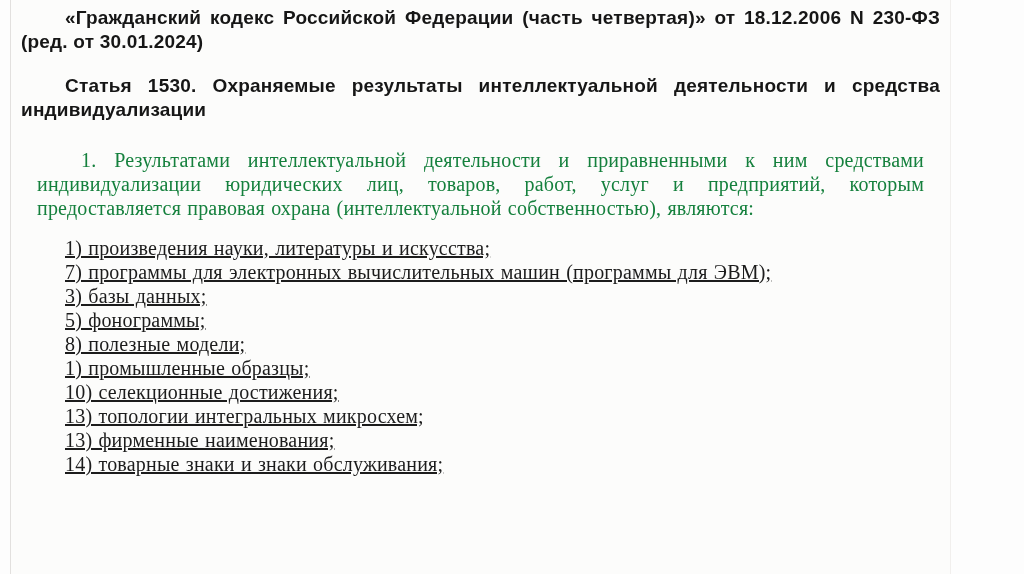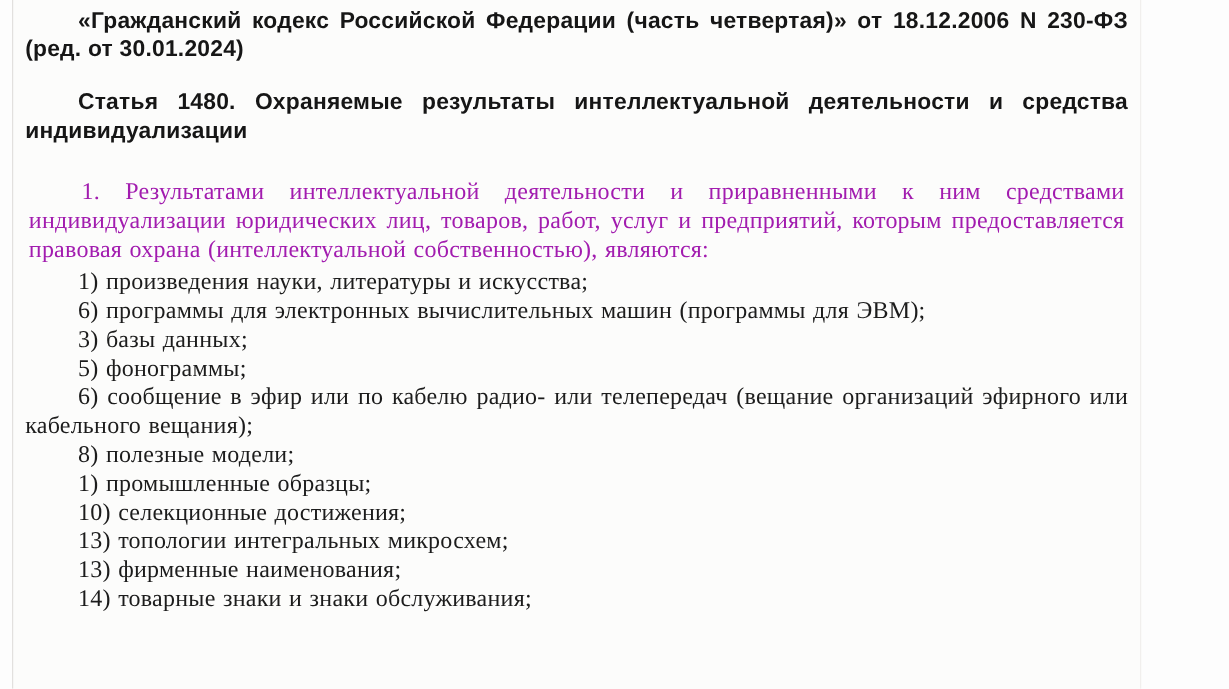--- a/index.html
+++ b/index.html
@@ -48,54 +48,54 @@
     text-align: justify;
     text-indent: 44px;
     margin: 0 0 26px 0;
   }
   .body-text {
     font-family: "Liberation Serif", serif;
     font-size: 20px;
     line-height: 24px;
     letter-spacing: 0.2px;
     word-spacing: 1px;
-    color: #a21caf;
+    color: #15803d;
     text-align: justify;
     text-indent: 44px;
-    margin: 3px;
+    margin: 16px;
   }
   .list-block p {
     font-family: "Liberation Serif", serif;
     font-size: 20px;
     line-height: 24px;
     letter-spacing: 0.2px;
     word-spacing: 1px;
     color: #1c1c1c;
     text-align: justify;
     text-indent: 44px;
     margin: 0;
+    text-decoration: underline;
   }
 </style>
 </head>
 <body>
 
 <div class="page">
 
   <p class="doc-heading">«Гражданский кодекс Российской Федерации (часть четвертая)» от 18.12.2006 N 230-ФЗ (ред. от 30.01.2024)</p>
 
-  <p class="article-heading">Статья 1480. Охраняемые результаты интеллектуальной деятельности и средства индивидуализации</p>
+  <p class="article-heading">Статья 1530. Охраняемые результаты интеллектуальной деятельности и средства индивидуализации</p>
 
   <p class="body-text">1. Результатами интеллектуальной деятельности и приравненными к ним средствами индивидуализации юридических лиц, товаров, работ, услуг и предприятий, которым предоставляется правовая охрана (интеллектуальной собственностью), являются:</p>
 
   <div class="list-block">
     <p>1) произведения науки, литературы и искусства;</p>
-    <p>6) программы для электронных вычислительных машин (программы для ЭВМ);</p>
+    <p>7) программы для электронных вычислительных машин (программы для ЭВМ);</p>
     <p>3) базы данных;</p>
     <p>5) фонограммы;</p>
-    <p>6) сообщение в эфир или по кабелю радио- или телепередач (вещание организаций эфирного или кабельного вещания);</p>
     <p>8) полезные модели;</p>
     <p>1) промышленные образцы;</p>
     <p>10) селекционные достижения;</p>
     <p>13) топологии интегральных микросхем;</p>
     <p>13) фирменные наименования;</p>
     <p>14) товарные знаки и знаки обслуживания;</p>
   </div>
 
 </div>
 

